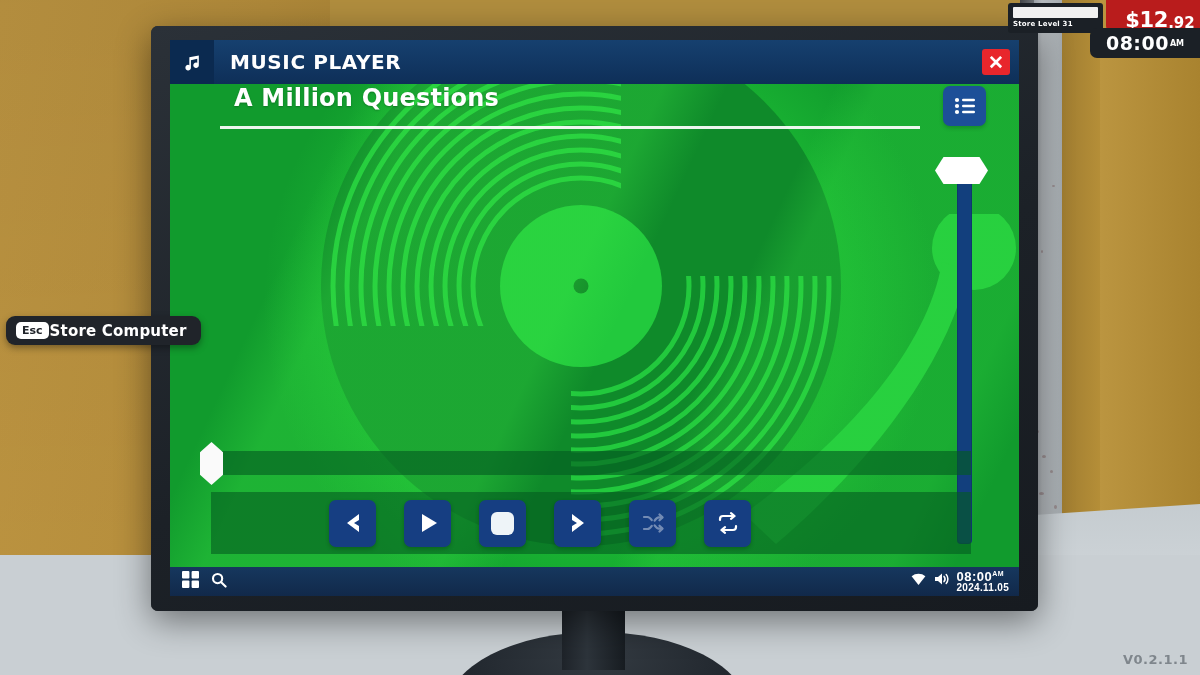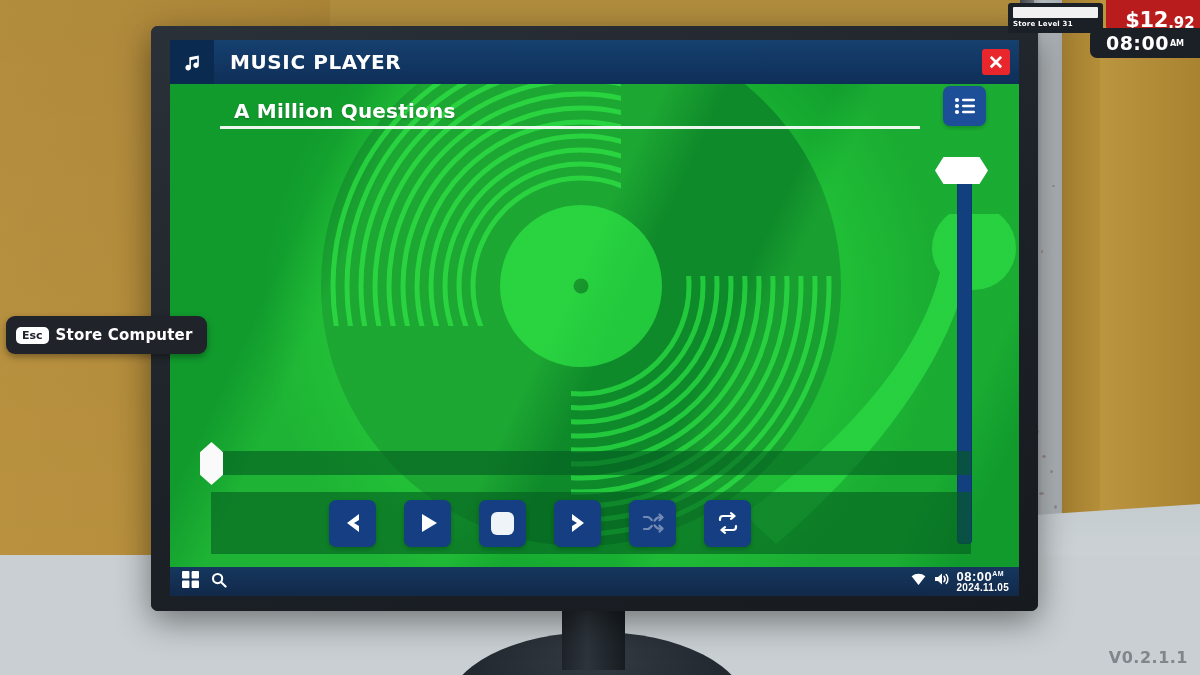--- a/index.html
+++ b/index.html
@@ -136,22 +136,22 @@
     background:#22c93d;
   }
   .vinyl-hole {
     position:absolute; left:50%; top:50%; transform:translate(-50%,-50%);
     width:15px; height:15px; border-radius:50%; background:#0c7a24;
   }
   .tonearm { position:absolute; left:560px; top:130px; width:300px; height:360px; }
 
   
   .song-title {
-    position:absolute; left:64px; top:15px; color:#fff;
-    font-size:20px; font-weight:bold; letter-spacing:.2px;
+    position:absolute; left:64px; top:0; color:#fff;
+    font-size:24px; font-weight:bold; letter-spacing:.2px;
     font-family:"DejaVu Sans", sans-serif;
     text-shadow:0 1px 2px rgba(0,0,0,.25);
     z-index:6;
   }
   .title-rule {
     position:absolute; left:50px; top:42px; width:700px; height:3px;
     background:rgba(255,255,255,.92); z-index:6;
   }
   .playlist-btn {
     position:absolute; right:33px; top:2px; width:43px; height:40px;
@@ -240,29 +240,29 @@
     position:absolute; left:1090px; top:28px; width:110px; height:30px;
     background:#1b2026; border-radius:7px 0 0 7px; z-index:30;
     display:flex; align-items:center; justify-content:center;
     color:#fff; font-family:"DejaVu Sans", sans-serif;
   }
   .hud-clock .big { font-size:19px; font-weight:bold; letter-spacing:.5px; }
   .hud-clock .am { font-size:8px; font-weight:bold; margin-left:1px; }
 
   .version {
     position:absolute; right:12px; bottom:8px; z-index:30;
-    color:#7f868c; font-size:16px; font-weight:bold; letter-spacing:.5px;
+    color:#7f868c; font-size:13px; font-weight:bold; letter-spacing:.5px;
     font-family:"DejaVu Sans", sans-serif;
   }
 
   
   .tooltip {
     position:absolute; left:6px; top:316px; z-index:30;
-    background:#20242a; border-radius:9px; height:38px;
-    display:flex; align-items:center; gap:7px; padding:0 14px 0 10px;
+    background:#20242a; border-radius:9px; height:29px;
+    display:flex; align-items:center; gap:1px; padding:0 14px 0 10px;
     box-shadow:0 3px 7px rgba(0,0,0,.35);
   }
   .key-badge {
     background:#fff; color:#20242a; border-radius:5px;
     font-size:11px; font-weight:bold; padding:2px 6px;
     font-family:"DejaVu Sans", sans-serif;
   }
   .tooltip-label {
     color:#fff; font-size:15px; font-weight:bold;
     font-family:"DejaVu Sans", sans-serif; letter-spacing:.2px;

